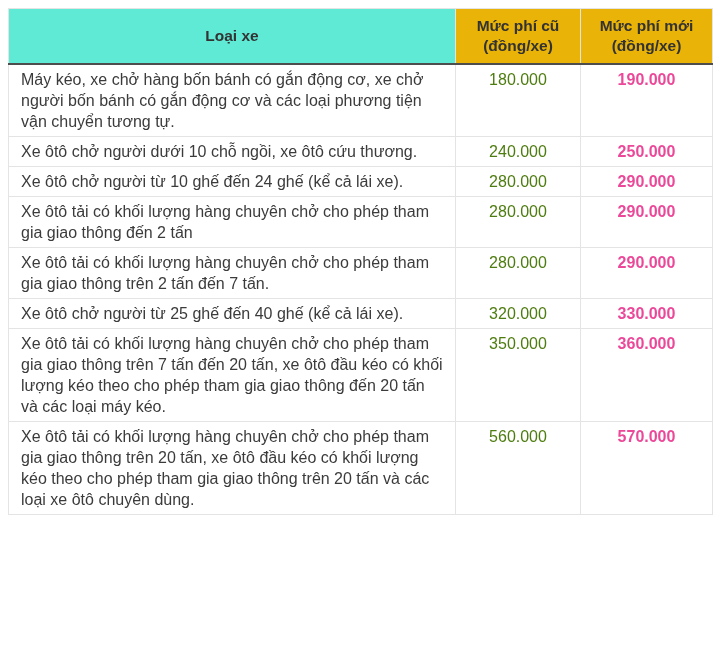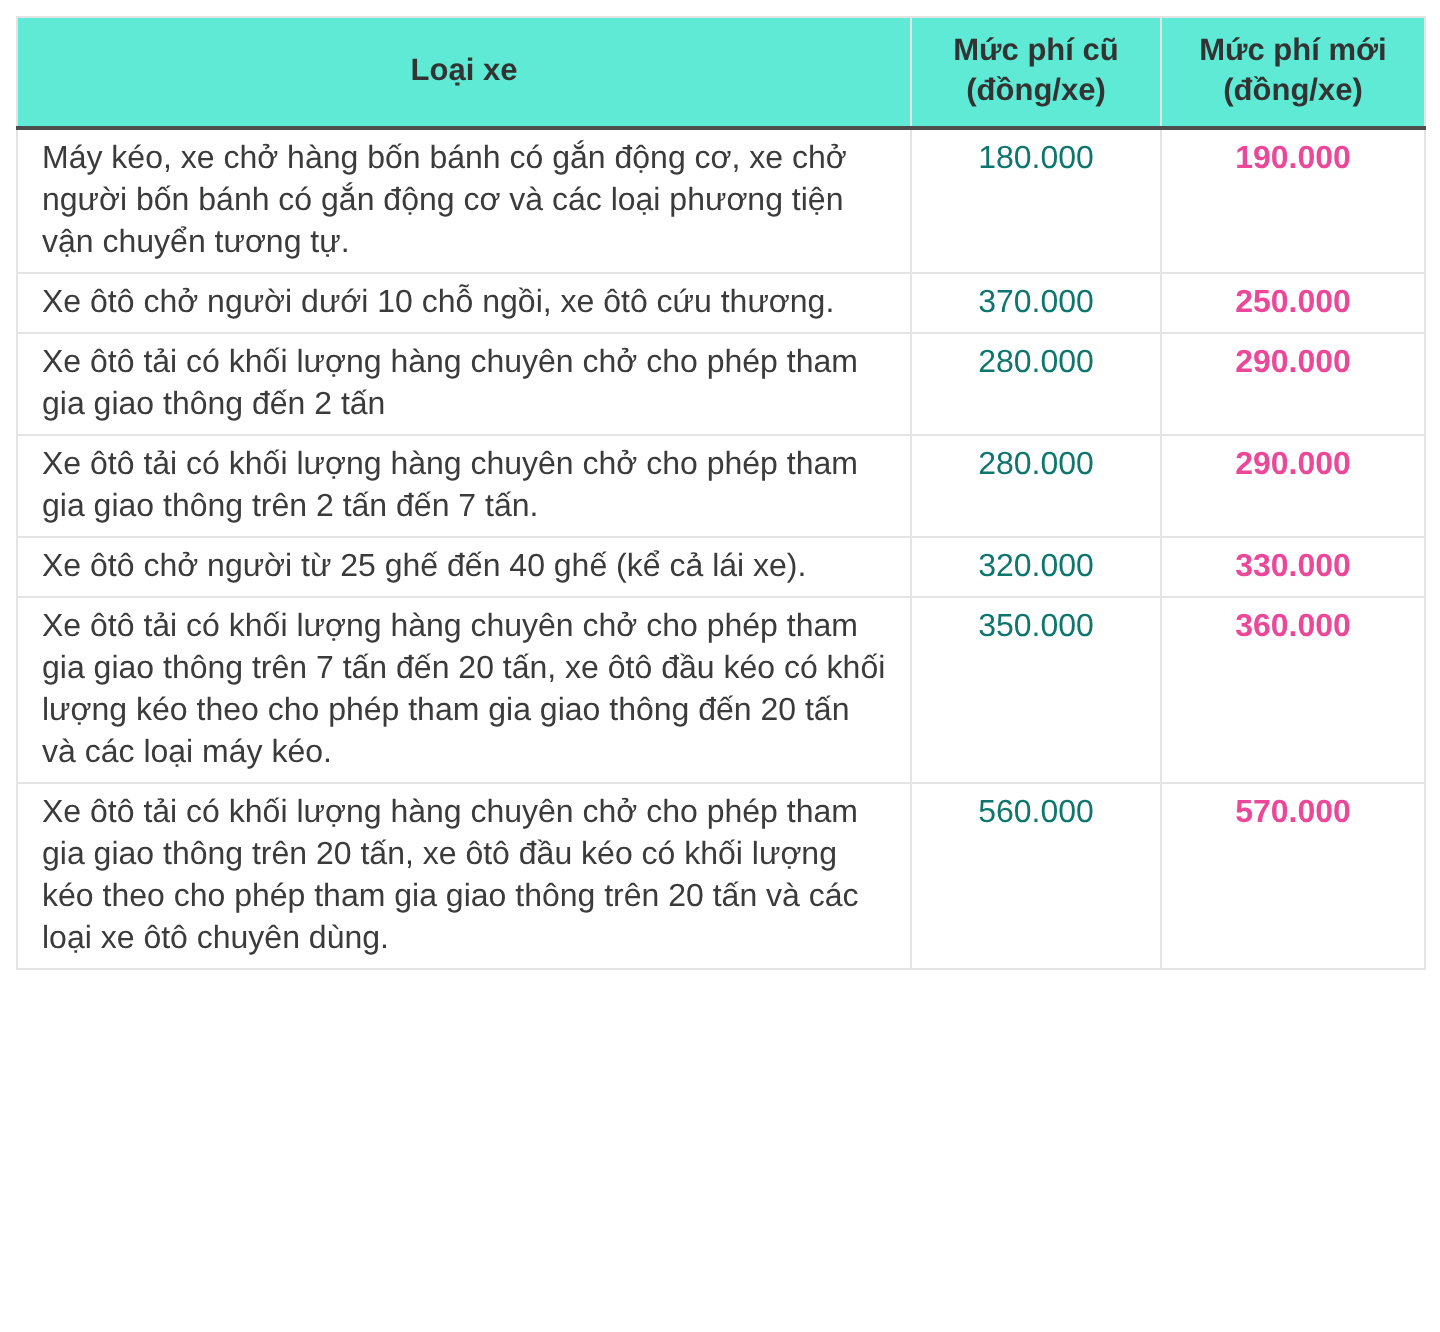--- a/index.html
+++ b/index.html
@@ -33,39 +33,39 @@
     vertical-align: middle;
     text-align: center;
     font-size: 15.5px;
     line-height: 20px;
     font-weight: bold;
     color: #333333;
     padding: 4px 6px;
     background: #5eead4;
   }
   .fee-table thead th.h-fee {
-    background: #5eead4;
+    background: #eab308;
   }
   .h-label, .h-sub { display: block; }
   .h-sub:empty { display: none; }
 
   .fee-table td {
     vertical-align: top;
     padding: 4px 12px;
     font-size: 16px;
     line-height: 21px;
     color: #3b3b3b;
     background: #ffffff;
   }
   td.c-type {
     text-align: left;
   }
   td.c-old {
     text-align: center;
-    color: #0f766e;
+    color: #4d7c0f;
   }
   td.c-new {
     text-align: center;
     font-weight: bold;
     color: #ec4899;
   }
 </style>
 </head>
 <body>
 
@@ -94,24 +94,29 @@
     <tbody>
   <tr>
     <td class="c-type">Máy kéo, xe chở hàng bốn bánh có gắn động cơ, xe chở người bốn bánh có gắn động cơ và các loại phương tiện vận chuyển tương tự.</td>
     <td class="c-old">180.000</td>
     <td class="c-new">190.000</td>
   </tr>
 
 
   <tr>
     <td class="c-type">Xe ôtô chở người dưới 10 chỗ ngồi, xe ôtô cứu thương.</td>
-    <td class="c-old">370.000</td>
+    <td class="c-old">240.000</td>
     <td class="c-new">250.000</td>
   </tr>
 
+  <tr>
+    <td class="c-type">Xe ôtô chở người từ 10 ghế đến 24 ghế (kể cả lái xe).</td>
+    <td class="c-old">280.000</td>
+    <td class="c-new">290.000</td>
+  </tr>
 
   <tr>
     <td class="c-type">Xe ôtô tải có khối lượng hàng chuyên chở cho phép tham gia giao thông đến 2 tấn</td>
     <td class="c-old">280.000</td>
     <td class="c-new">290.000</td>
   </tr>
 
   <tr>
     <td class="c-type">Xe ôtô tải có khối lượng hàng chuyên chở cho phép tham gia giao thông trên 2 tấn đến 7 tấn.</td>
     <td class="c-old">280.000</td>

